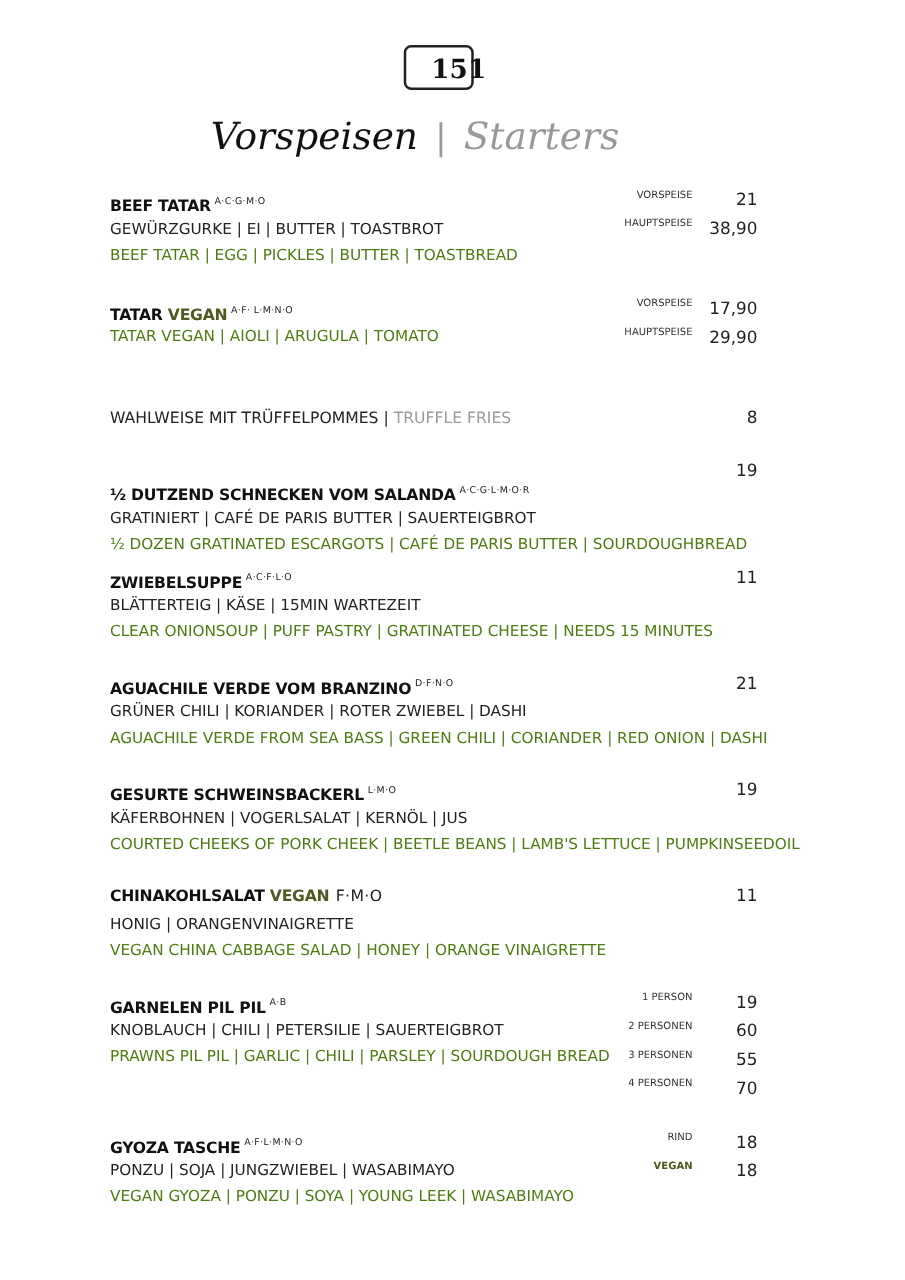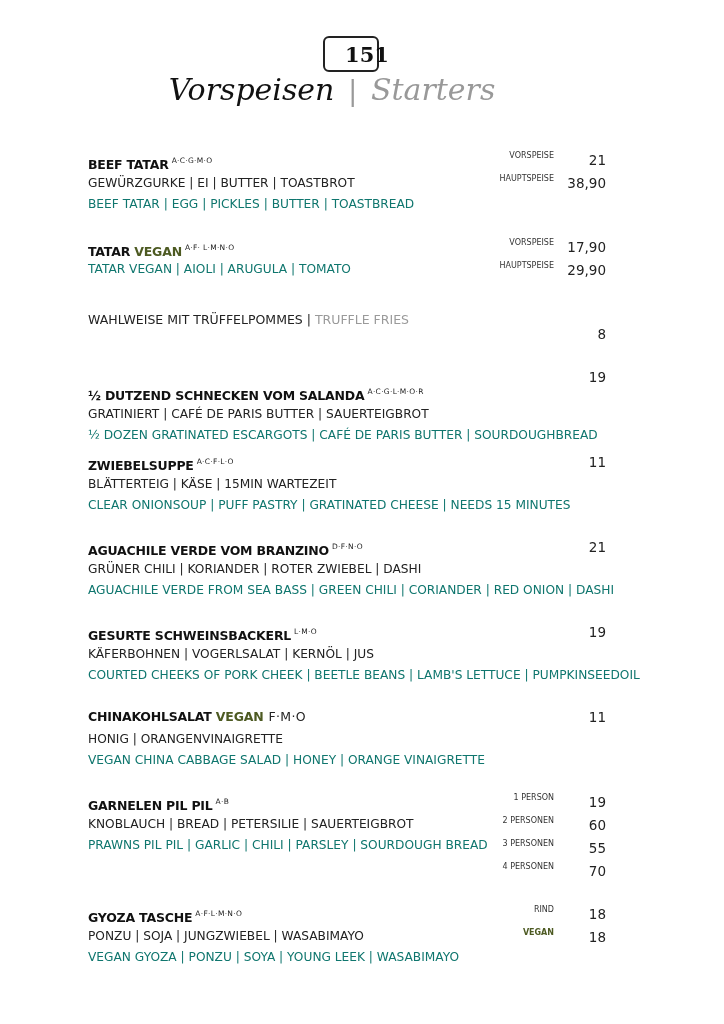--- a/index.html
+++ b/index.html
@@ -2,33 +2,33 @@
 <html><head>
 <meta charset="utf-8">
 <style>
   html, body { margin: 0; padding: 0; background: #ffffff; }
   body { width: 724px; height: 1024px; position: relative; overflow: hidden;
          font-family: "DejaVu Sans", sans-serif; color: #1e1e1e; }
   .logo-box { position: absolute; left: 323px; top: 36px; width: 56px; height: 36px;
               border: 2px solid #222; border-radius: 6px; box-sizing: border-box;
               display: flex; align-items: center; justify-content: center;
               font-family: "DejaVu Serif", serif; font-weight: bold; font-size: 21px; color: #111; padding-left: 32px; }
-  .title { position: absolute; left: 0; width: 664px; top: 72px; text-align: center;
+  .title { position: absolute; left: 0; width: 664px; top: 92px; text-align: center;
            font-family: "DejaVu Serif", serif; font-style: italic; font-size: 30px; }
   .title .de { color: #111; }
   .title .sep { color: #999; font-style: normal; font-size: 28px; margin: 0 4px; }
   .title .en { color: #999; }
 
   .item { position: absolute; left: 88px; width: 520px; }
   .name { font-weight: bold; font-size: 12.5px; color: #111; height: 20px; line-height: 20px; letter-spacing: -0.2px; white-space: nowrap; }
   .name .vegan { color: #4d5a22; }
   .name .allergen { font-weight: normal; font-size: 7.5px; vertical-align: 6px; margin-left: 3px; color: #222; letter-spacing: 0.3px; }
   .name .allergen.inline { font-size: 12.5px; vertical-align: 0; font-weight: normal; margin-left: 1px; }
   .de-line { font-size: 12.2px; color: #222; height: 22px; line-height: 24px; white-space: nowrap; }
-  .en-line { font-size: 12.2px; color: #0f766e; height: 22px; line-height: 22px; white-space: nowrap; }
+  .en-line { font-size: 12.2px; color: #4d7c0f; height: 22px; line-height: 22px; white-space: nowrap; }
   .single { font-size: 12.5px; color: #222; white-space: nowrap; }
   .single .en { color: #9a9a9a; }
 
   .prices { position: absolute; left: 470px; width: 136px; }
   .price-row { position: relative; height: 23px; }
   .price-row .lbl { position: absolute; right: 52px; top: 0; font-size: 8px; color: #333; white-space: nowrap; }
   .price-row .lbl.vegan { color: #4d5a22; font-weight: bold; }
   .price-row .val { position: absolute; right: 0; top: 1px; font-size: 13.5px; color: #222; }
 </style>
 </head>
@@ -65,21 +65,21 @@
   <div class="price-row">
       <span class="lbl">VORSPEISE</span>
       <span class="val">17,90</span>
     </div>
   <div class="price-row">
       <span class="lbl">HAUPTSPEISE</span>
       <span class="val">29,90</span>
     </div>
 </div>
 
-<div class="item" style="top:312px">
+<div class="item" style="top:326px">
   <div class="single"><span>WAHLWEISE MIT TRÜFFELPOMMES |</span> <span class="en">TRUFFLE FRIES</span></div>
 </div>
 <div class="prices" style="top:325px">
   <div class="price-row">
       <span class="val">8</span>
     </div>
 </div>
 
 <div class="item" style="top:382px">
   <div class="name"><span>½ DUTZEND SCHNECKEN VOM SALANDA</span><span class="allergen">A·C·G·L·M·O·R</span></div>
@@ -131,21 +131,21 @@
   <div class="en-line">VEGAN CHINA CABBAGE SALAD | HONEY | ORANGE VINAIGRETTE</div>
 </div>
 <div class="prices" style="top:708px">
   <div class="price-row">
       <span class="val">11</span>
     </div>
 </div>
 
 <div class="item" style="top:792px">
   <div class="name"><span>GARNELEN PIL PIL</span><span class="allergen">A·B</span></div>
-  <div class="de-line">KNOBLAUCH | BREAD | PETERSILIE | SAUERTEIGBROT</div>
+  <div class="de-line">KNOBLAUCH | CHILI | PETERSILIE | SAUERTEIGBROT</div>
   <div class="en-line">PRAWNS PIL PIL | GARLIC | CHILI | PARSLEY | SOURDOUGH BREAD</div>
 </div>
 <div class="prices" style="top:793px">
   <div class="price-row">
       <span class="lbl">1 PERSON</span>
       <span class="val">19</span>
     </div>
   <div class="price-row">
       <span class="lbl">2 PERSONEN</span>
       <span class="val">60</span>

